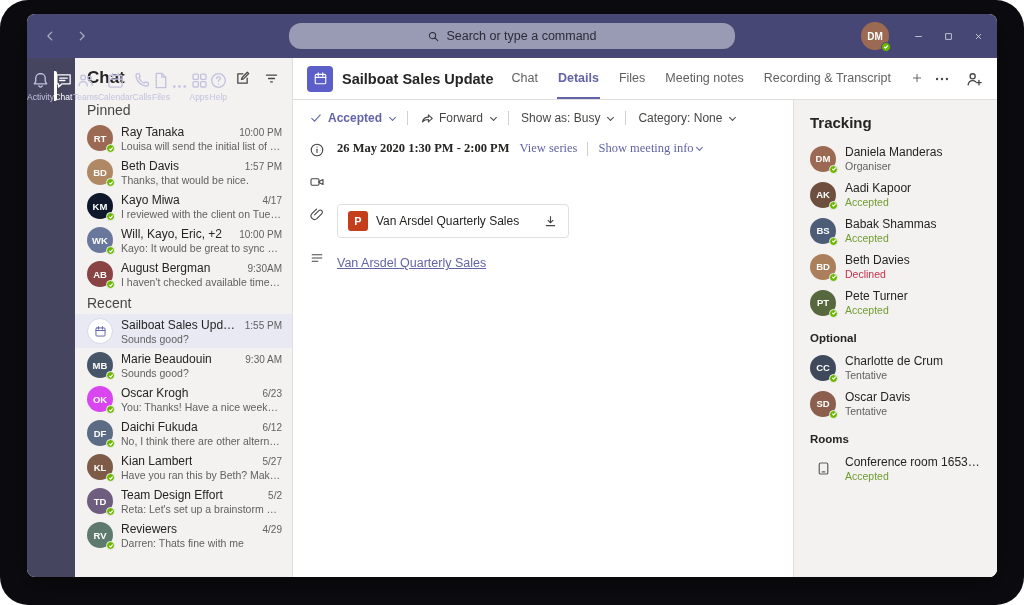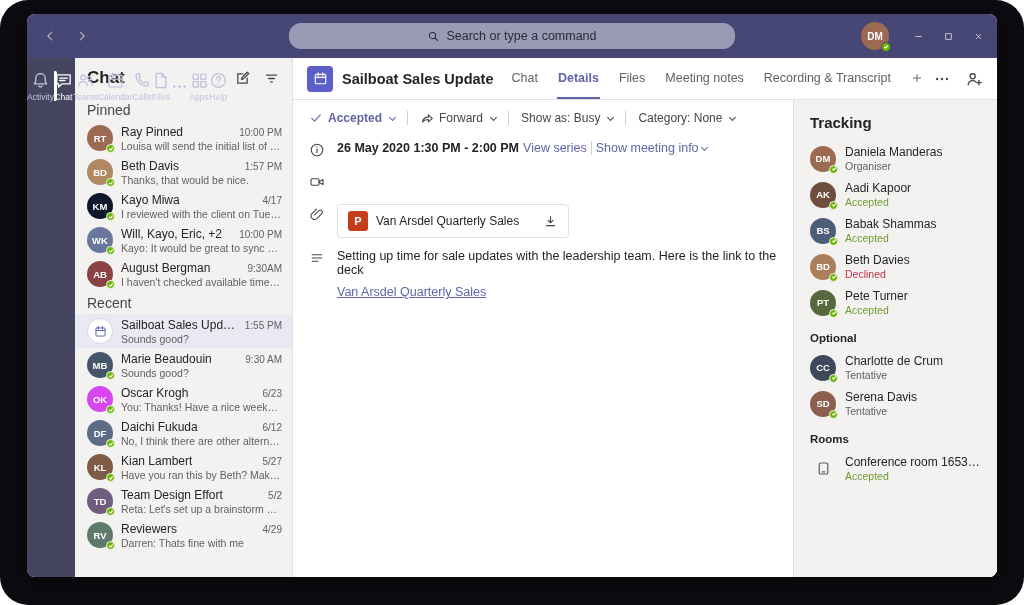--- a/index.html
+++ b/index.html
@@ -88,21 +88,21 @@
   .tb-item.accent { color:#6264A7; font-weight:600; }
   .tb-item svg { width:14px; height:14px; fill:none; stroke:currentColor; stroke-width:1.6; stroke-linecap:round; stroke-linejoin:round; }
   .chev { width:5px; height:5px; border-right:1.4px solid currentColor; border-bottom:1.4px solid currentColor; transform:rotate(45deg); display:inline-block; margin:0 0 2px 3px; }
   .vsep { width:1px; height:14px; background:#D2D0CE; }
 
   .detail-body { padding:4px 16px 0; overflow:hidden; }
   .drow { display:flex; align-items:flex-start; margin-bottom:10px; }
   .gutter { width:28px; flex:none; color:#484644; padding-top:2px; }
   .gutter svg { width:16px; height:16px; fill:none; stroke:currentColor; stroke-width:1.4; stroke-linecap:round; stroke-linejoin:round; }
   .gutter svg .fdot { fill:currentColor; stroke:none; }
-  .info-line { display:flex; align-items:flex-end; gap:4px; font-size:12.5px; padding-top:1px; }
+  .info-line { display:flex; align-items:flex-end; gap:10px; font-size:12.5px; padding-top:1px;font-family:Liberation Serif, serif; }
   .dt { color:#252423; font-weight:600; }
   .plink { color:#6264A7; cursor:pointer; display:flex; align-items:center; text-decoration:none; }
 
   .cards { display:flex; gap:14px; }
   .card { width:100px; height:88px; border:1px solid #E1DFDD; border-radius:4px; background:#fff; display:flex; flex-direction:column; align-items:center; justify-content:center; gap:3px; padding:6px; cursor:pointer; }
   .rec-thumb { width:84px; height:38px; border-radius:2px; background:linear-gradient(160deg,#49648f,#2e4668); display:flex; align-items:center; justify-content:center; }
   .play-btn { width:16px; height:16px; border-radius:50%; background:rgba(255,255,255,.9); display:flex; align-items:center; justify-content:center; }
   .play-tri { width:0; height:0; border-left:6px solid #2e4668; border-top:3.5px solid transparent; border-bottom:3.5px solid transparent; margin-left:2px; }
   .card-label { font-size:11.5px; color:#252423; }
   .card-sub { font-size:10px; color:#616161; }
@@ -282,21 +282,21 @@
         <div class="avatar c-rt">
               <span>RT</span>
               <span class="presence">
                 <svg viewBox="0 0 10 10">
                   <path d="M2.6 5.3l1.7 1.7 3.1-3.7"></path>
                 </svg>
               </span>
             </div>
         <div class="row-main">
               <div class="row-top">
-                <span class="row-name">Ray Pinned</span>
+                <span class="row-name">Ray Tanaka</span>
                 <span class="row-time">10:00 PM</span>
               </div>
               <div class="row-preview">Louisa will send the initial list of atte...</div>
             </div>
       </div>
       <div class="chat-row">
         <div class="avatar c-bd">
               <span>BD</span>
               <span class="presence">
                 <svg viewBox="0 0 10 10">
@@ -590,21 +590,20 @@
                         <path d="M10 3.5v8M6.8 8.5l3.2 3.2 3.2-3.2M4.5 15.5h11"></path>
                       </svg></span>
               </div>
             </div>
 
             <div class="drow">
               <span class="gutter"><svg viewBox="0 0 20 20">
                       <path d="M4 6h12M4 10h12M4 14h7"></path>
                     </svg></span>
               <div>
-                <div class="desc">Setting up time for sale updates with the leadership team. Here is the link to the deck</div>
                 <a class="desc-link">Van Arsdel Quarterly Sales</a>
               </div>
             </div>
           </div>
         </div>
 
         <aside class="tracking">
           <div class="tr-title">Tracking</div>
 
           <div class="tr-row">
@@ -697,21 +696,21 @@
           <div class="tr-row">
             <div class="avatar c-sd">
                   <span>SD</span>
                   <span class="presence">
                     <svg viewBox="0 0 10 10">
                       <path d="M2.6 5.3l1.7 1.7 3.1-3.7"></path>
                     </svg>
                   </span>
                 </div>
             <div class="tr-text">
-                  <div class="tr-name">Serena Davis</div>
+                  <div class="tr-name">Oscar Davis</div>
                   <div class="tr-status st-neutral">Tentative</div>
                 </div>
           </div>
 
           <div class="tr-section">Rooms</div>
 
           <div class="tr-row">
             <span class="room-icon">
                   <svg viewBox="0 0 20 20">
                     <rect x="5" y="3.5" width="10" height="13" rx="1.5"></rect>

